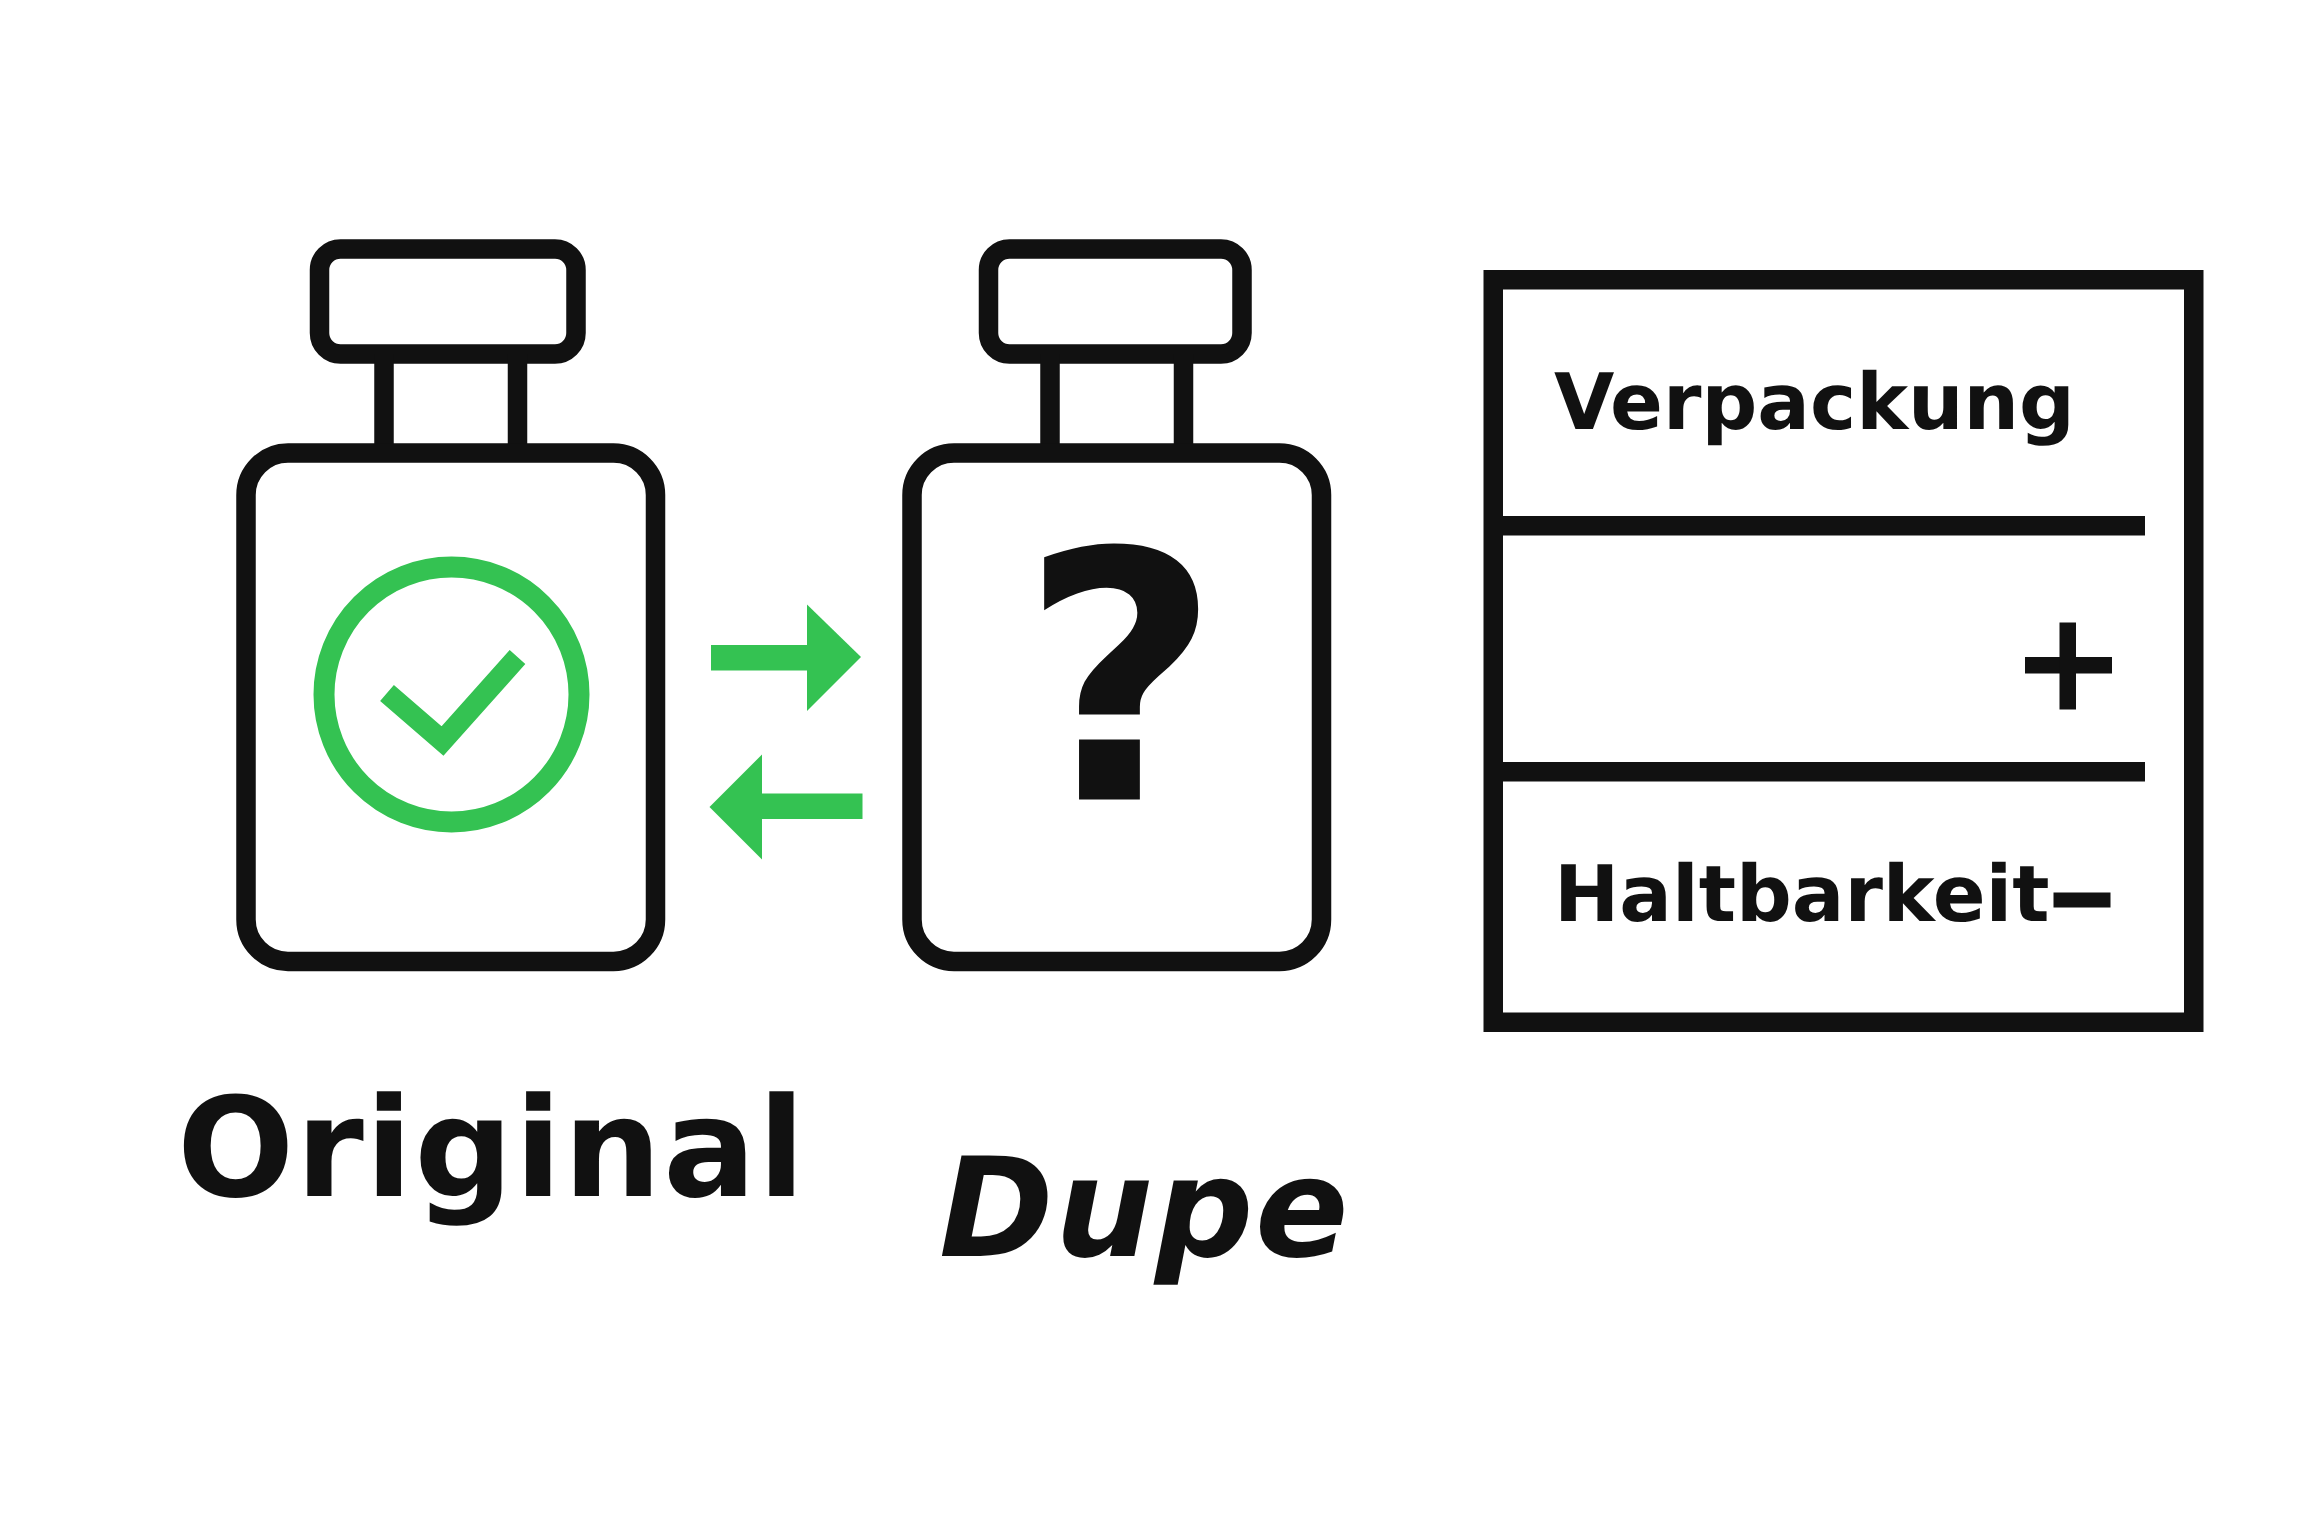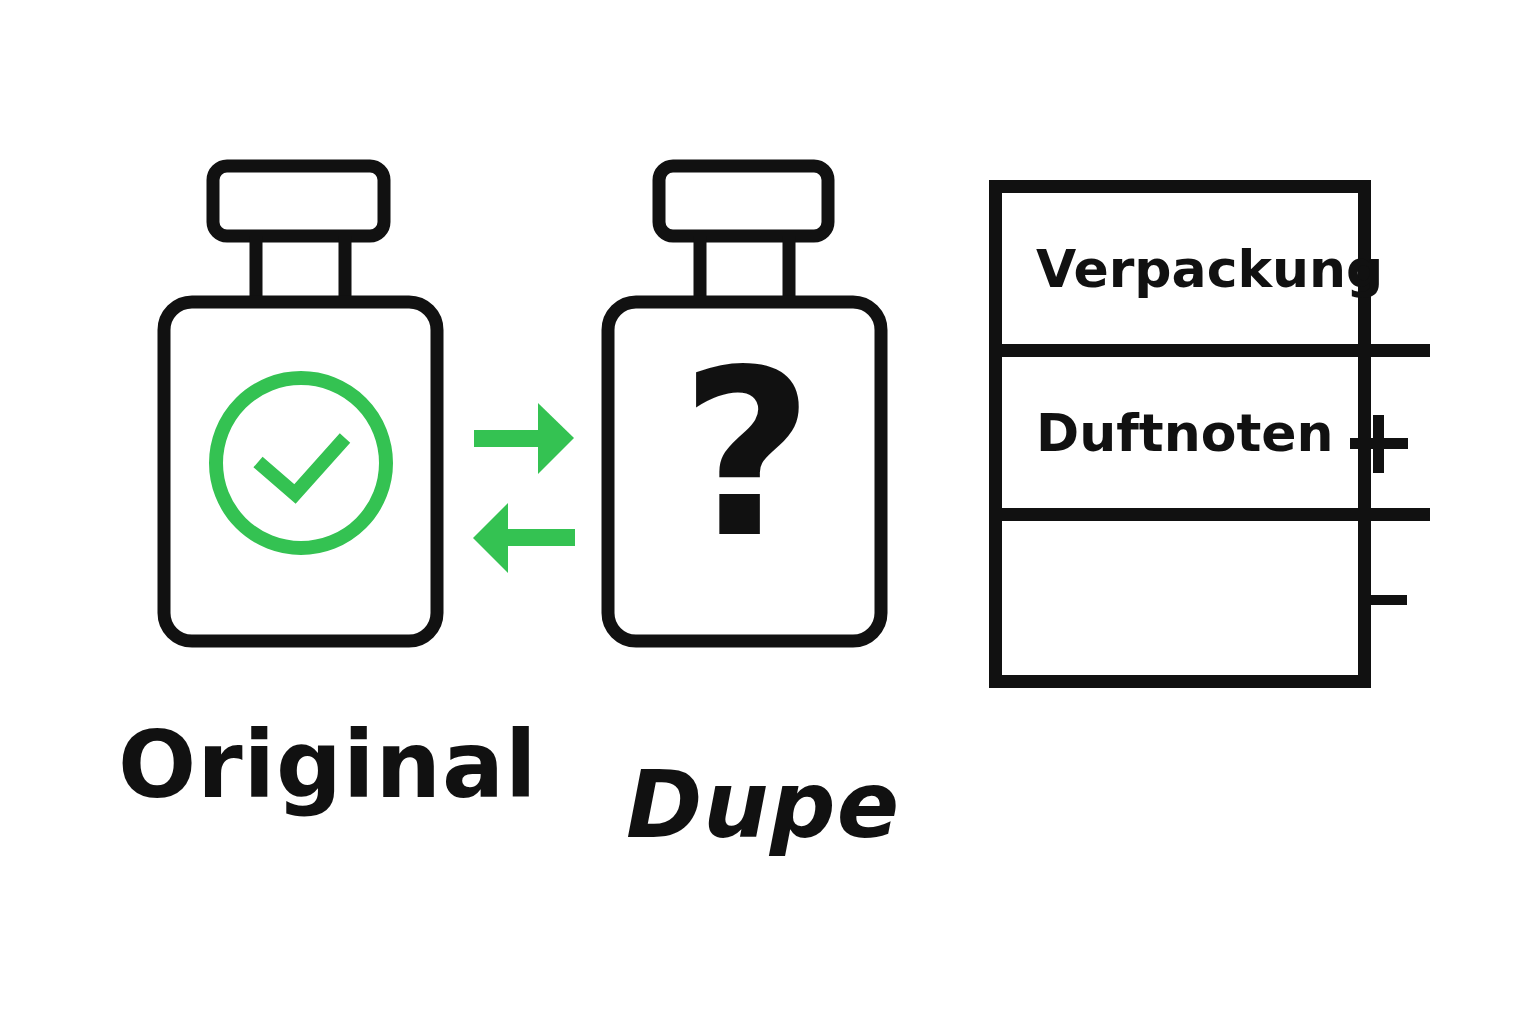--- a/index.html
+++ b/index.html
@@ -1,20 +1,20 @@
 <!DOCTYPE html>
 <html><head>
 <meta charset="utf-8">
 <style>
   html, body { margin:0; padding:0; background:#ffffff; }
   body { width:1536px; height:1024px; position:relative; overflow:hidden; font-family:"Liberation Sans", sans-serif; color:#111; }
   .abs { position:absolute; }
   svg { position:absolute; overflow:visible; }
   .label-big { position:absolute; font-family:"DejaVu Sans", sans-serif; font-weight:bold; font-size:92px; color:#111; letter-spacing:1px; }
-  .panel { position:absolute; left:989px; top:180px; width:382px; height:508px; box-sizing:border-box; border:13px solid #111; background:#fff; }
+  .panel { position:absolute; left:989px; top:180px; width:480px; height:508px; box-sizing:border-box; border:13px solid #111; background:#fff; }
   .row { position:absolute; left:0; width:428px; height:151px; display:flex; align-items:center; box-sizing:border-box; }
   .row-text { font-family:"DejaVu Sans", sans-serif; font-weight:bold; font-size:52px; margin-left:34px; color:#111; }
   .sep { position:absolute; left:0; width:428px; height:13px; background:#111; }
   .sym { position:absolute; font-family:"DejaVu Sans", sans-serif; font-weight:bold; color:#111; }
 </style>
 </head>
 <body>
 
 <div>
   <svg width="1536" height="1024" style="left:0;top:0;">
@@ -49,22 +49,22 @@
 </div>
 
 <div class="label-big" style="left:118px;top:712px;">Original</div>
 <div class="label-big" style="left:626px;top:752px;font-style:italic;">Dupe</div>
 
 <div class="panel">
   <div class="row" style="top:0;">
     <span class="row-text">Verpackung</span>
   </div>
   <div class="sep" style="top:151px;"></div>
-  <div class="row" style="top:164px;">
-    <span class="row-text">Duftnoten</span>
-  </div>
   <div class="sym" style="left:348px;top:222px;width:58px;height:58px;">
     <div style="position:absolute;left:0;top:23px;width:58px;height:11px;background:#111;"></div>
     <div style="position:absolute;left:23px;top:0;width:11px;height:58px;background:#111;"></div>
   </div>
   <div class="sep" style="top:315px;"></div>
+  <div class="row" style="top:328px;">
+    <span class="row-text">Haltbarkeit</span>
+  </div>
   <div class="sym" style="left:367px;top:402px;width:38px;height:10px;background:#111;"></div>
 </div>
 
 </body></html>

